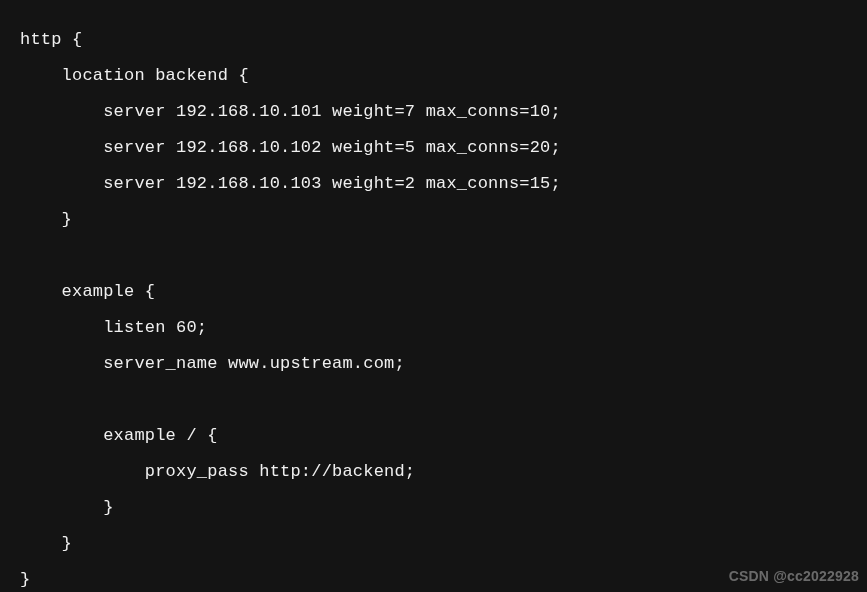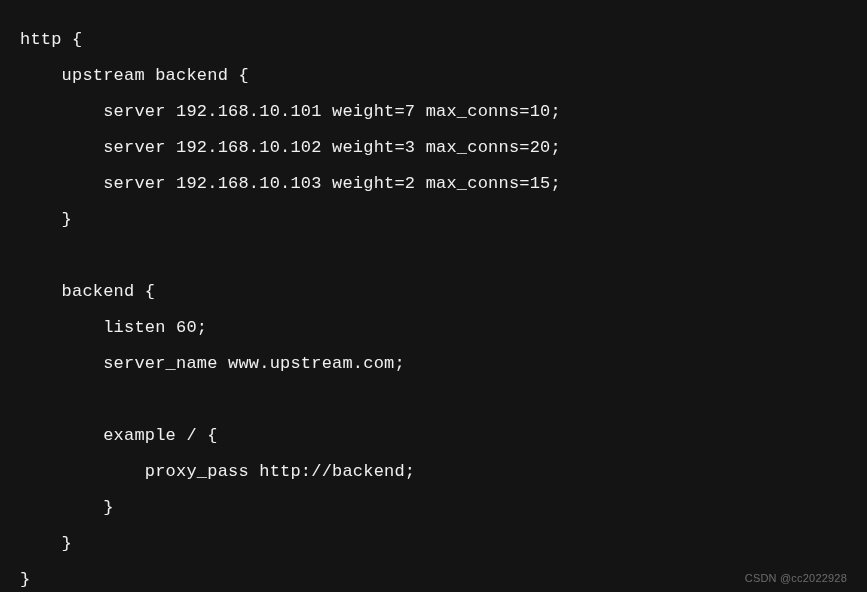--- a/index.html
+++ b/index.html
@@ -20,40 +20,41 @@
     margin: 0;
     padding: 22px 0 0 20px;
     line-height: 36px;
     white-space: pre;
     font-family: inherit;
     font-size: inherit;
     letter-spacing: 0.2px;
   }
   .watermark {
     position: absolute;
-    right: 20px;
+    right: 8px;
     bottom: 8px;
     color: rgba(210,210,210,0.45);
     font-family: Arial, "Helvetica Neue", sans-serif;
-    font-size: 11px;
+    font-size: 14px;
     letter-spacing: 0.2px;
     pointer-events: none;
+    font-weight: bold;
   }
 </style>
 </head>
 <body>
 
 <pre class="code"><span>http {</span>
-<span>    upstream backend {</span>
+<span>    location backend {</span>
 <span>        server 192.168.10.101 weight=7 max_conns=10;</span>
-<span>        server 192.168.10.102 weight=3 max_conns=20;</span>
+<span>        server 192.168.10.102 weight=5 max_conns=20;</span>
 <span>        server 192.168.10.103 weight=2 max_conns=15;</span>
 <span>    }</span>
 <span></span>
-<span>    backend {</span>
+<span>    example {</span>
 <span>        listen 60;</span>
 <span>        server_name www.upstream.com;</span>
 <span></span>
 <span>        example / {</span>
 <span>            proxy_pass http://backend;</span>
 <span>        }</span>
 <span>    }</span>
 <span>}</span></pre>
 
 <div class="watermark">CSDN @cc2022928</div>

